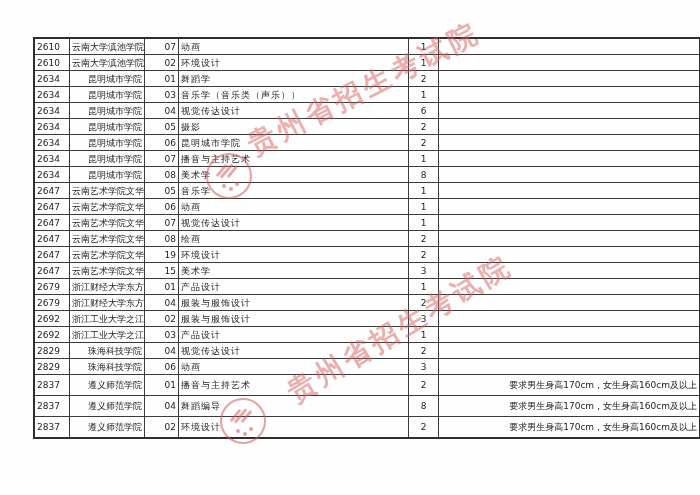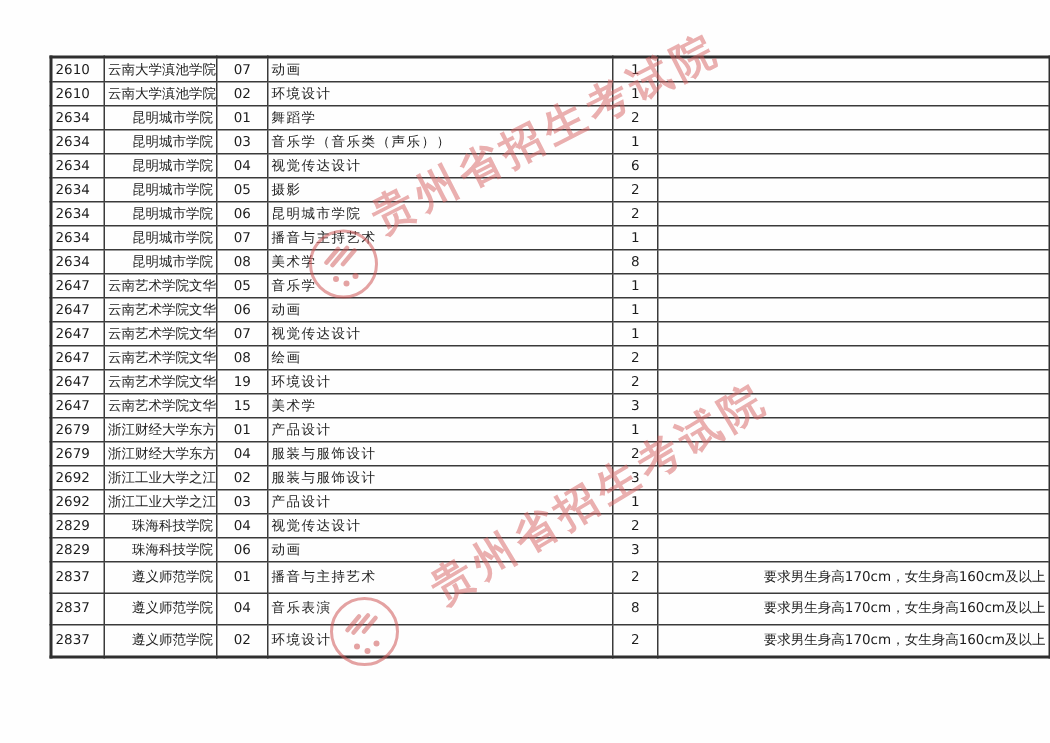--- a/index.html
+++ b/index.html
@@ -21,21 +21,21 @@
   table.plan td{
     border:1px solid #3a3a3a;
     font-size:9px;line-height:10px;color:#1c1c1c;
     padding:0 2px;overflow:hidden;white-space:nowrap;
     height:15px;
   }
   tr.regular td{height:15px;}
   tr.tall td{height:20px;}
   td.c-code{width:30px;text-align:left;padding-left:4px;}
   td.c-name{width:70px;text-align:right;padding-left:3px;}
-  td.c-mcode{width:29px;text-align:center;}
+  td.c-mcode{width:29px;text-align:right;}
   td.c-major{width:225px;text-align:left;letter-spacing:1px;}
   td.c-quota{width:25px;text-align:center;}
   td.c-remark{width:256px;text-align:right;padding-left:4px;}
   
   .wm-text{
     position:absolute;
     font-size:28px;font-weight:bold;letter-spacing:4px;
     color:rgba(214,96,96,0.50);
     transform-origin:left center;
     white-space:nowrap;pointer-events:none;
@@ -245,21 +245,21 @@
           <td class="c-name">遵义师范学院</td>
           <td class="c-mcode">01</td>
           <td class="c-major">播音与主持艺术</td>
           <td class="c-quota">2</td>
           <td class="c-remark">要求男生身高170cm，女生身高160cm及以上</td>
         </tr>
         <tr class="tall">
           <td class="c-code">2837</td>
           <td class="c-name">遵义师范学院</td>
           <td class="c-mcode">04</td>
-          <td class="c-major">音乐表演</td>
+          <td class="c-major">舞蹈编导</td>
           <td class="c-quota">8</td>
           <td class="c-remark">要求男生身高170cm，女生身高160cm及以上</td>
         </tr>
         <tr class="tall">
           <td class="c-code">2837</td>
           <td class="c-name">遵义师范学院</td>
           <td class="c-mcode">02</td>
           <td class="c-major">环境设计</td>
           <td class="c-quota">2</td>
           <td class="c-remark">要求男生身高170cm，女生身高160cm及以上</td>

